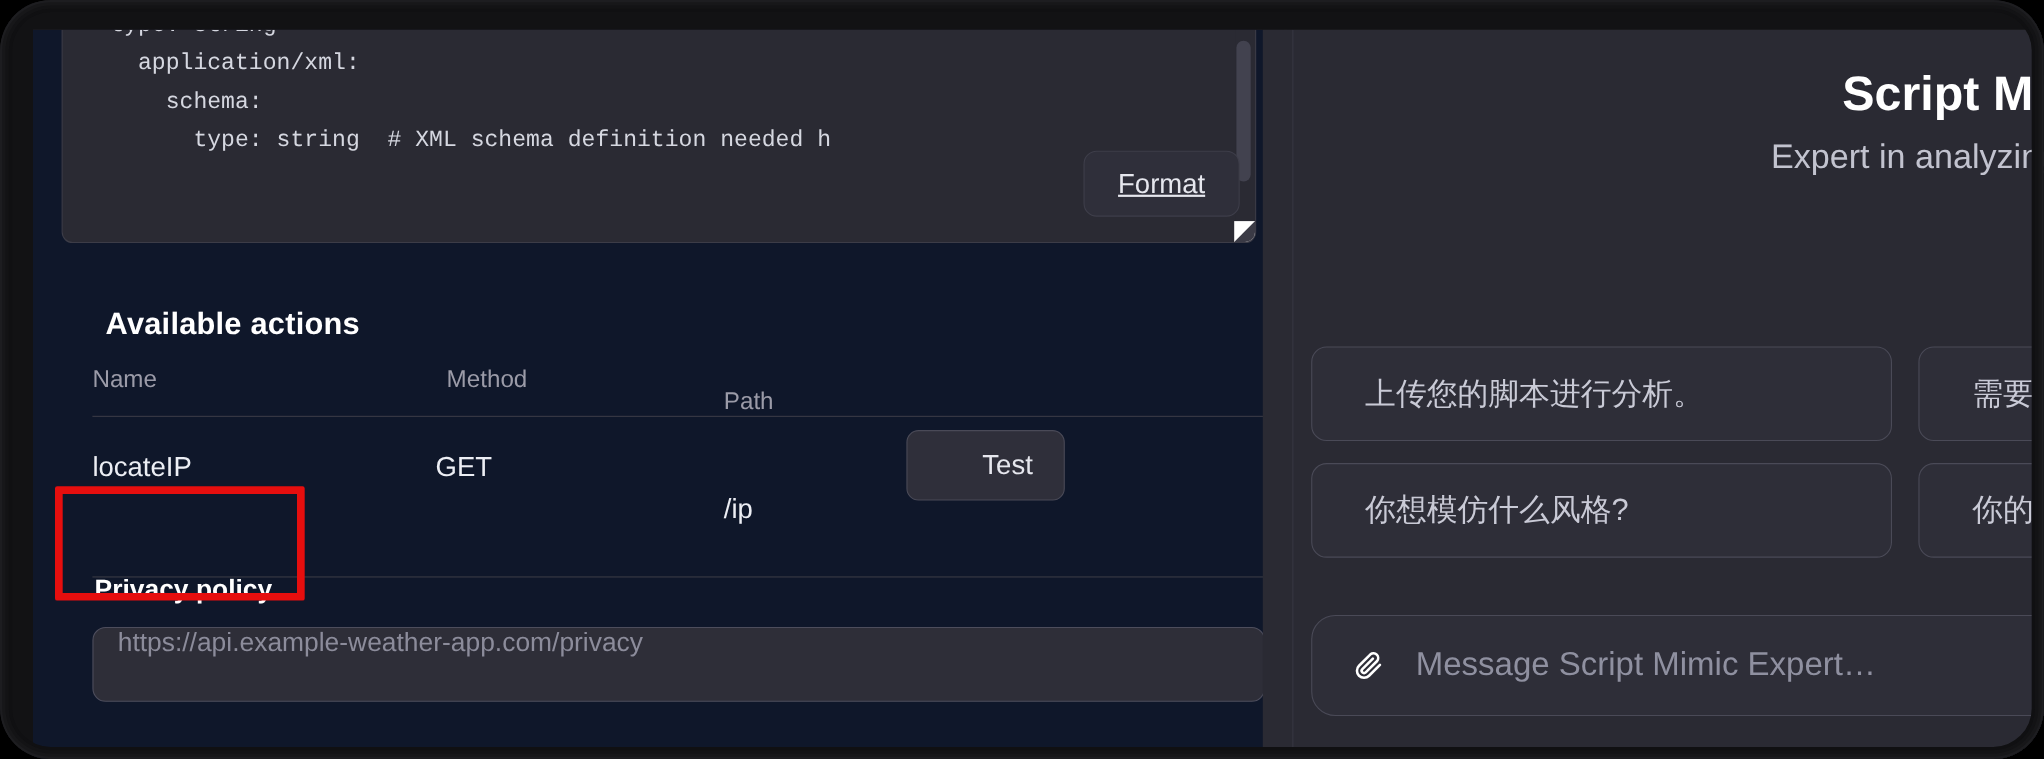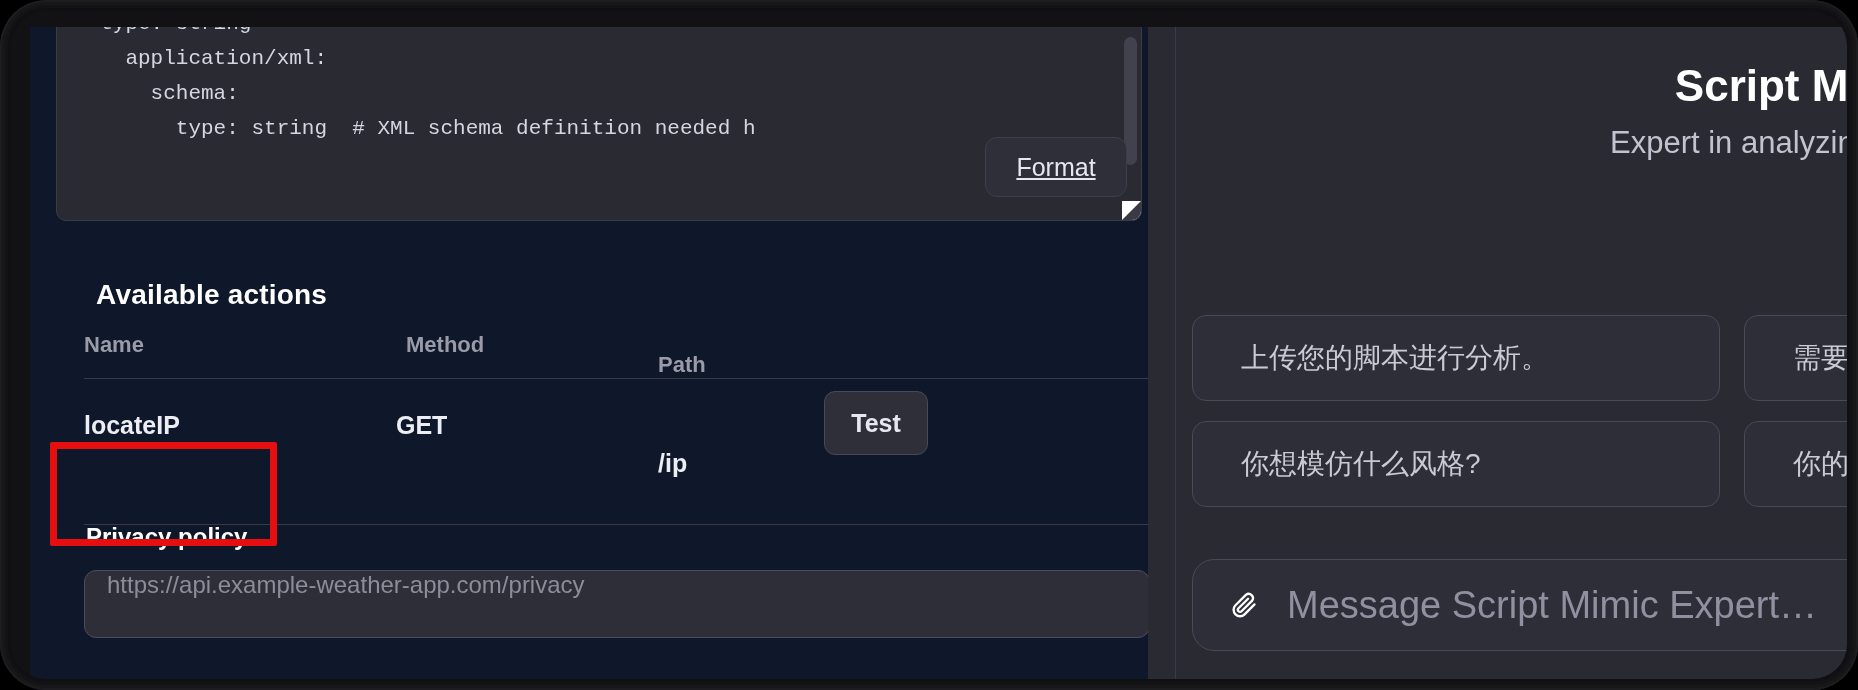--- a/index.html
+++ b/index.html
@@ -40,33 +40,33 @@
                  border-bottom:19px solid #3a3a45;}
 
   .format-btn{position:absolute;left:955px;top:110px;width:140px;height:58px;
               background:#2f2f3a;border:1px solid #3e3e4a;border-radius:12px;
               display:flex;align-items:center;justify-content:center;
               color:#e6e7ee;font-size:25px;z-index:5;cursor:pointer;text-decoration:underline;}
 
   .section-title{position:absolute;left:66px;top:252px;color:#ffffff;
                  font-size:28px;font-weight:bold;letter-spacing:.2px;}
 
-  .actions-table{position:absolute;left:54px;top:305px;width:1066px;font-weight:bold;}
+  .actions-table{position:absolute;left:54px;top:305px;width:1066px;}
   .thead{position:relative;height:48px;}
   .th{position:absolute;top:0;color:#9b9ba8;font-size:22px;}
   .th.c0{left:0px;} .th.c1{left:322px;} .th.c2{left:574px;margin-top:20px;}
   .row-divider{position:absolute;left:0;top:46px;width:1066px;height:1px;
                background:#3a3a45;}
   .trow{position:relative;height:95px;}
   .td{position:absolute;top:31px;color:#eceef4;font-size:25px;}
   .td.c0{left:0px;} .td.c1{left:312px;} .td.c2{left:574px;margin-top:38px;}
   .test-btn{position:absolute;left:740px;top:11px;width:102px;height:62px;
             background:#2f2f3a;border:1px solid #4a4a57;border-radius:11px;
             display:flex;align-items:center;justify-content:center;
-            color:#e6e7ee;font-size:25px;cursor:pointer;}
+            color:#e6e7ee;font-size:25px;cursor:pointer;padding-left:40px;}
   .row-divider2{position:absolute;left:0;top:144px;width:1066px;height:1px;
                 background:#3a3a45;}
 
   .privacy-label{position:absolute;left:56px;top:496px;color:#ffffff;
                  font-size:24px;font-weight:bold;z-index:4;}
   .privacy-input{position:absolute;left:54px;top:543px;width:1064px;height:66px;
                  background:#2e2e38;border:1px solid #4d4d5c;border-radius:12px;
                  display:flex;align-items:flex-start;cursor:text;}
   .privacy-input .ph{margin-left:22px;color:#8c8c9b;font-size:24px;}
 
@@ -97,21 +97,21 @@
   .chip.p0{left:0px;  top:0px;}
   .chip.p1{left:552px;top:0px;}
   .chip.p2{left:0px;  top:106px;}
   .chip.p3{left:552px;top:106px;}
 
   .msg-box{position:absolute;left:16px;top:532px;width:720px;height:92px;
            background:#2e2e38;border:1px solid #4a4a57;border-radius:22px;
            display:flex;align-items:center;box-sizing:border-box;cursor:text;}
   .clip-icon{margin-left:36px;width:30px;height:34px;flex:none;
              display:flex;align-items:center;justify-content:center;}
-  .msg-ph{margin-left:28px;color:#8f90a0;font-size:38px;white-space:nowrap;}
+  .msg-ph{margin-left:28px;color:#8f90a0;font-size:30px;white-space:nowrap;}
 </style>
 </head>
 <body>
 
 <div class="frame">
   <div class="app">
 
     <div class="left-panel">
 
       <div class="code-editor">

